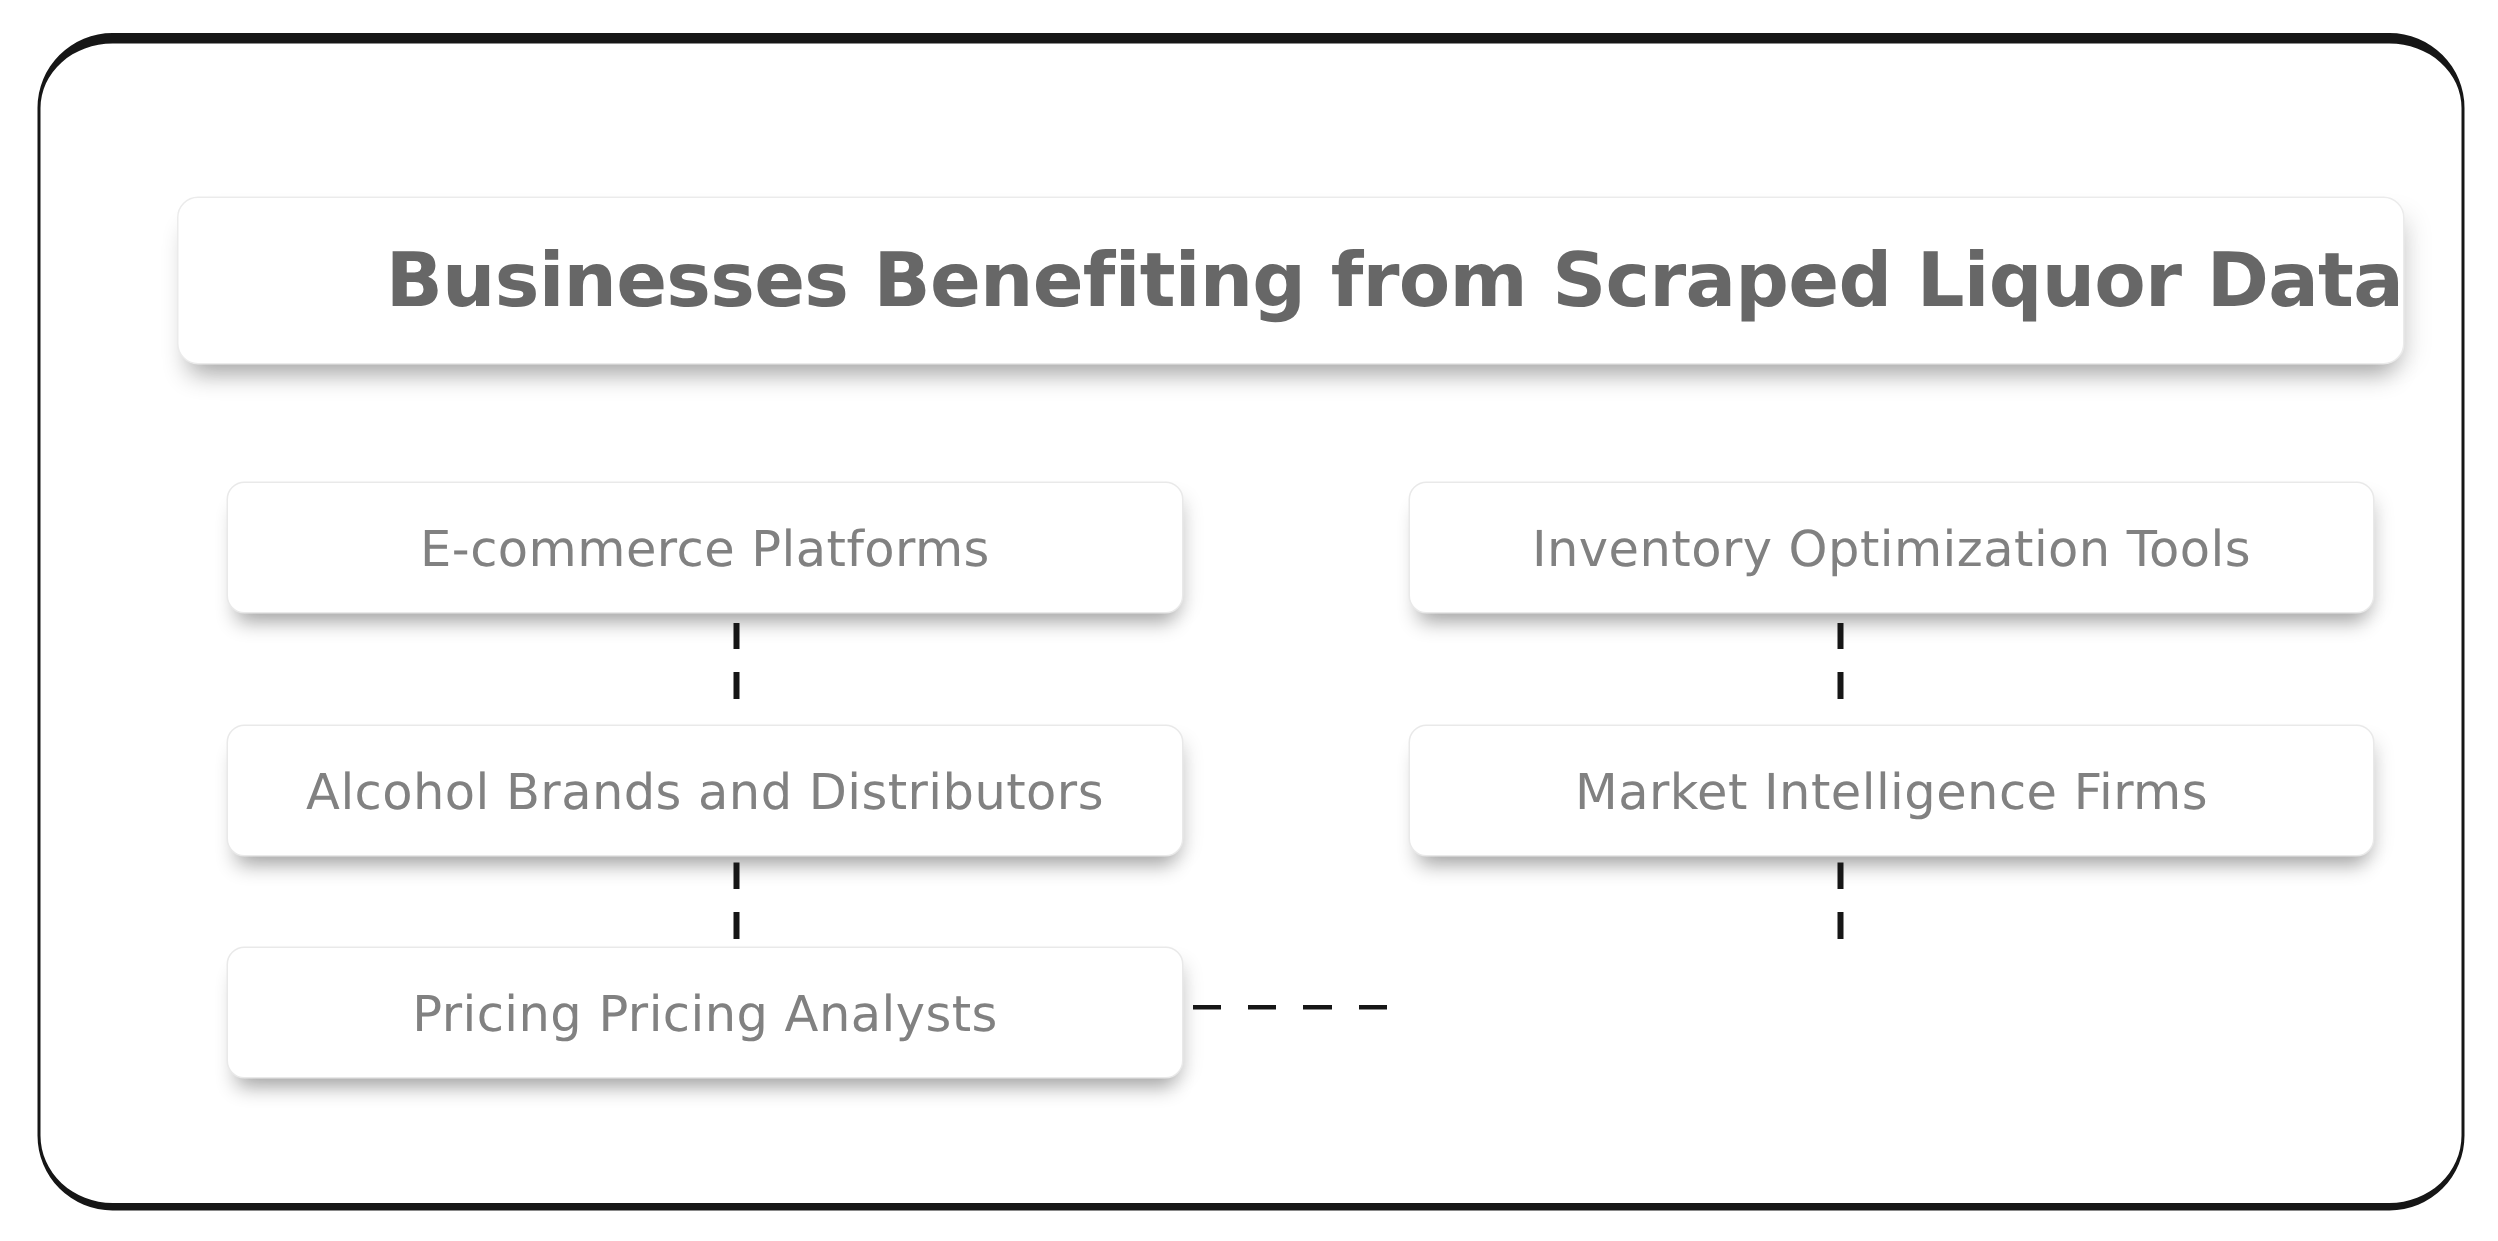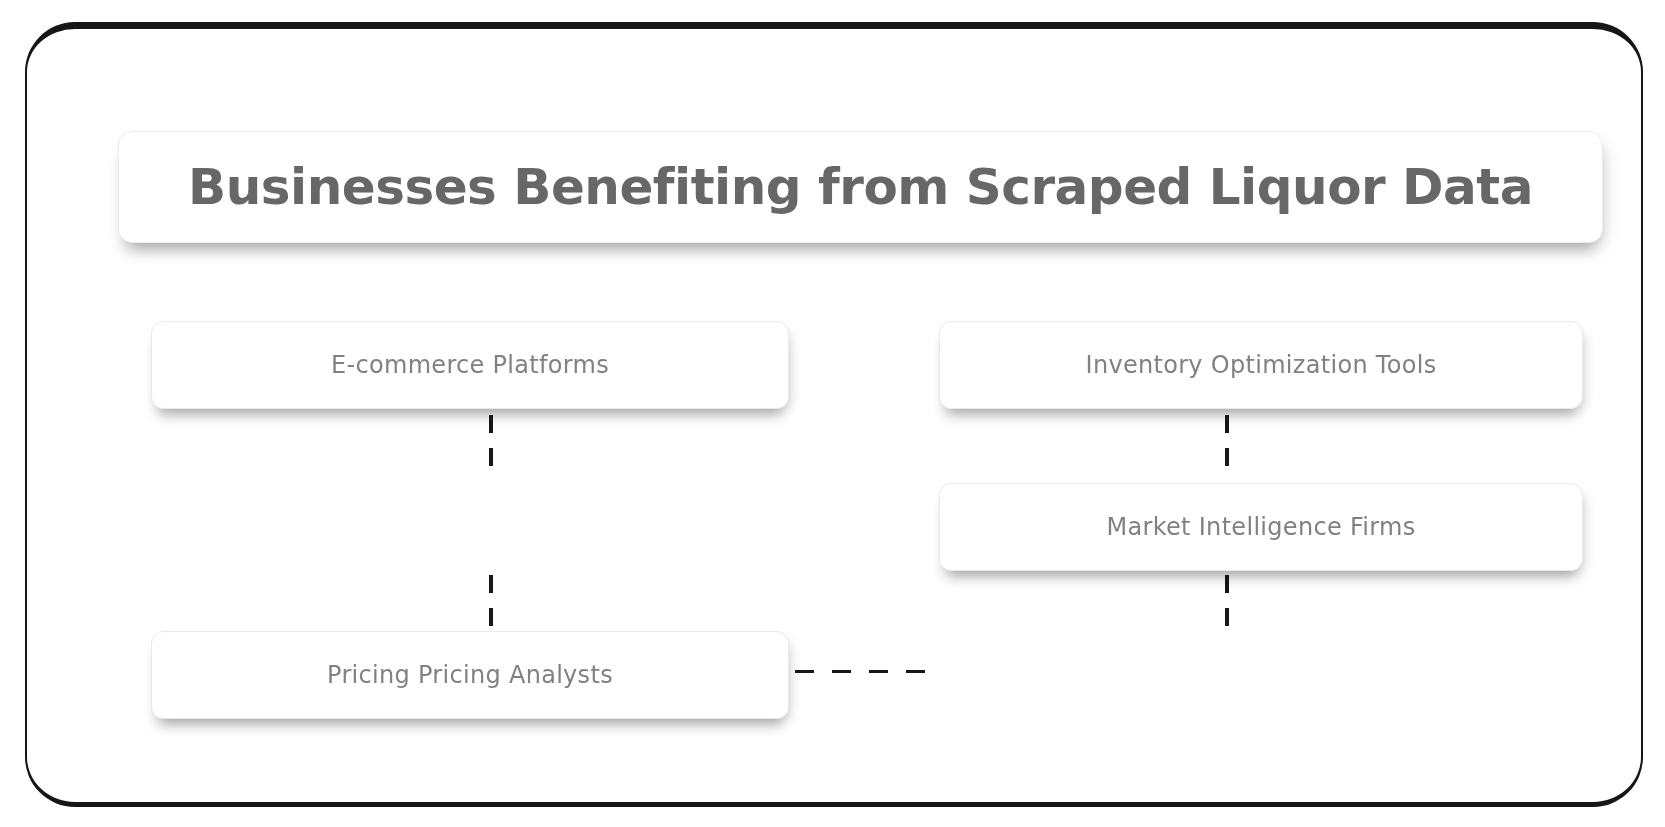--- a/index.html
+++ b/index.html
@@ -27,21 +27,21 @@
   .title-card {
     position: absolute;
     left: 91px; top: 102px;
     width: 1483px; height: 110px;
     background: #ffffff;
     border: 1px solid #ebebeb;
     border-radius: 14px;
     box-shadow: 0 14px 16px -7px rgba(0,0,0,0.30), 10px 6px 16px -6px rgba(0,0,0,0.10);
     display: flex;
     align-items: center;
-    justify-content: center;
+    justify-content: flex-end;
   }
   .title-card h1 {
     margin: 0;
     font-size: 50px;
     font-weight: 700;
     letter-spacing: -0.5px;
     color: var(--title-color, #676767);
     white-space: nowrap;
   }
 
@@ -51,21 +51,21 @@
     height: 86px;
     background: #ffffff;
     border: 1px solid #e9e9e9;
     border-radius: 12px;
     box-shadow: 0 12px 13px -6px rgba(0,0,0,0.30), 8px 5px 12px -5px rgba(0,0,0,0.10);
     display: flex;
     align-items: center;
     justify-content: center;
   }
   .node span {
-    font-size: 24px;
+    font-size: 33px;
     font-weight: 400;
     letter-spacing: 0.3px;
     color: var(--label-color, #818181);
     white-space: nowrap;
   }
   .col-left  { left: 124px; width: 636px; }
   .col-right { left: 912px; width: 642px; }
   .row-1 { top: 292px; }
   .row-2 { top: 454px; }
   .row-3 { top: 602px; }
@@ -99,20 +99,23 @@
 <div id="canvas">
   <div id="frame">
 
     <div class="title-card">
       <h1>Businesses Benefiting from Scraped Liquor Data</h1>
     </div>
 
     <div class="node col-left row-1">
       <span>E-commerce Platforms</span>
     </div>
+    <div class="node col-left row-2">
+      <span>Alcohol Brands and Distributors</span>
+    </div>
     <div class="node col-left row-3">
       <span>Pricing Pricing Analysts</span>
     </div>
 
     <div class="node col-right row-1">
       <span>Inventory Optimization Tools</span>
     </div>
     <div class="node col-right row-2">
       <span>Market Intelligence Firms</span>
     </div>

